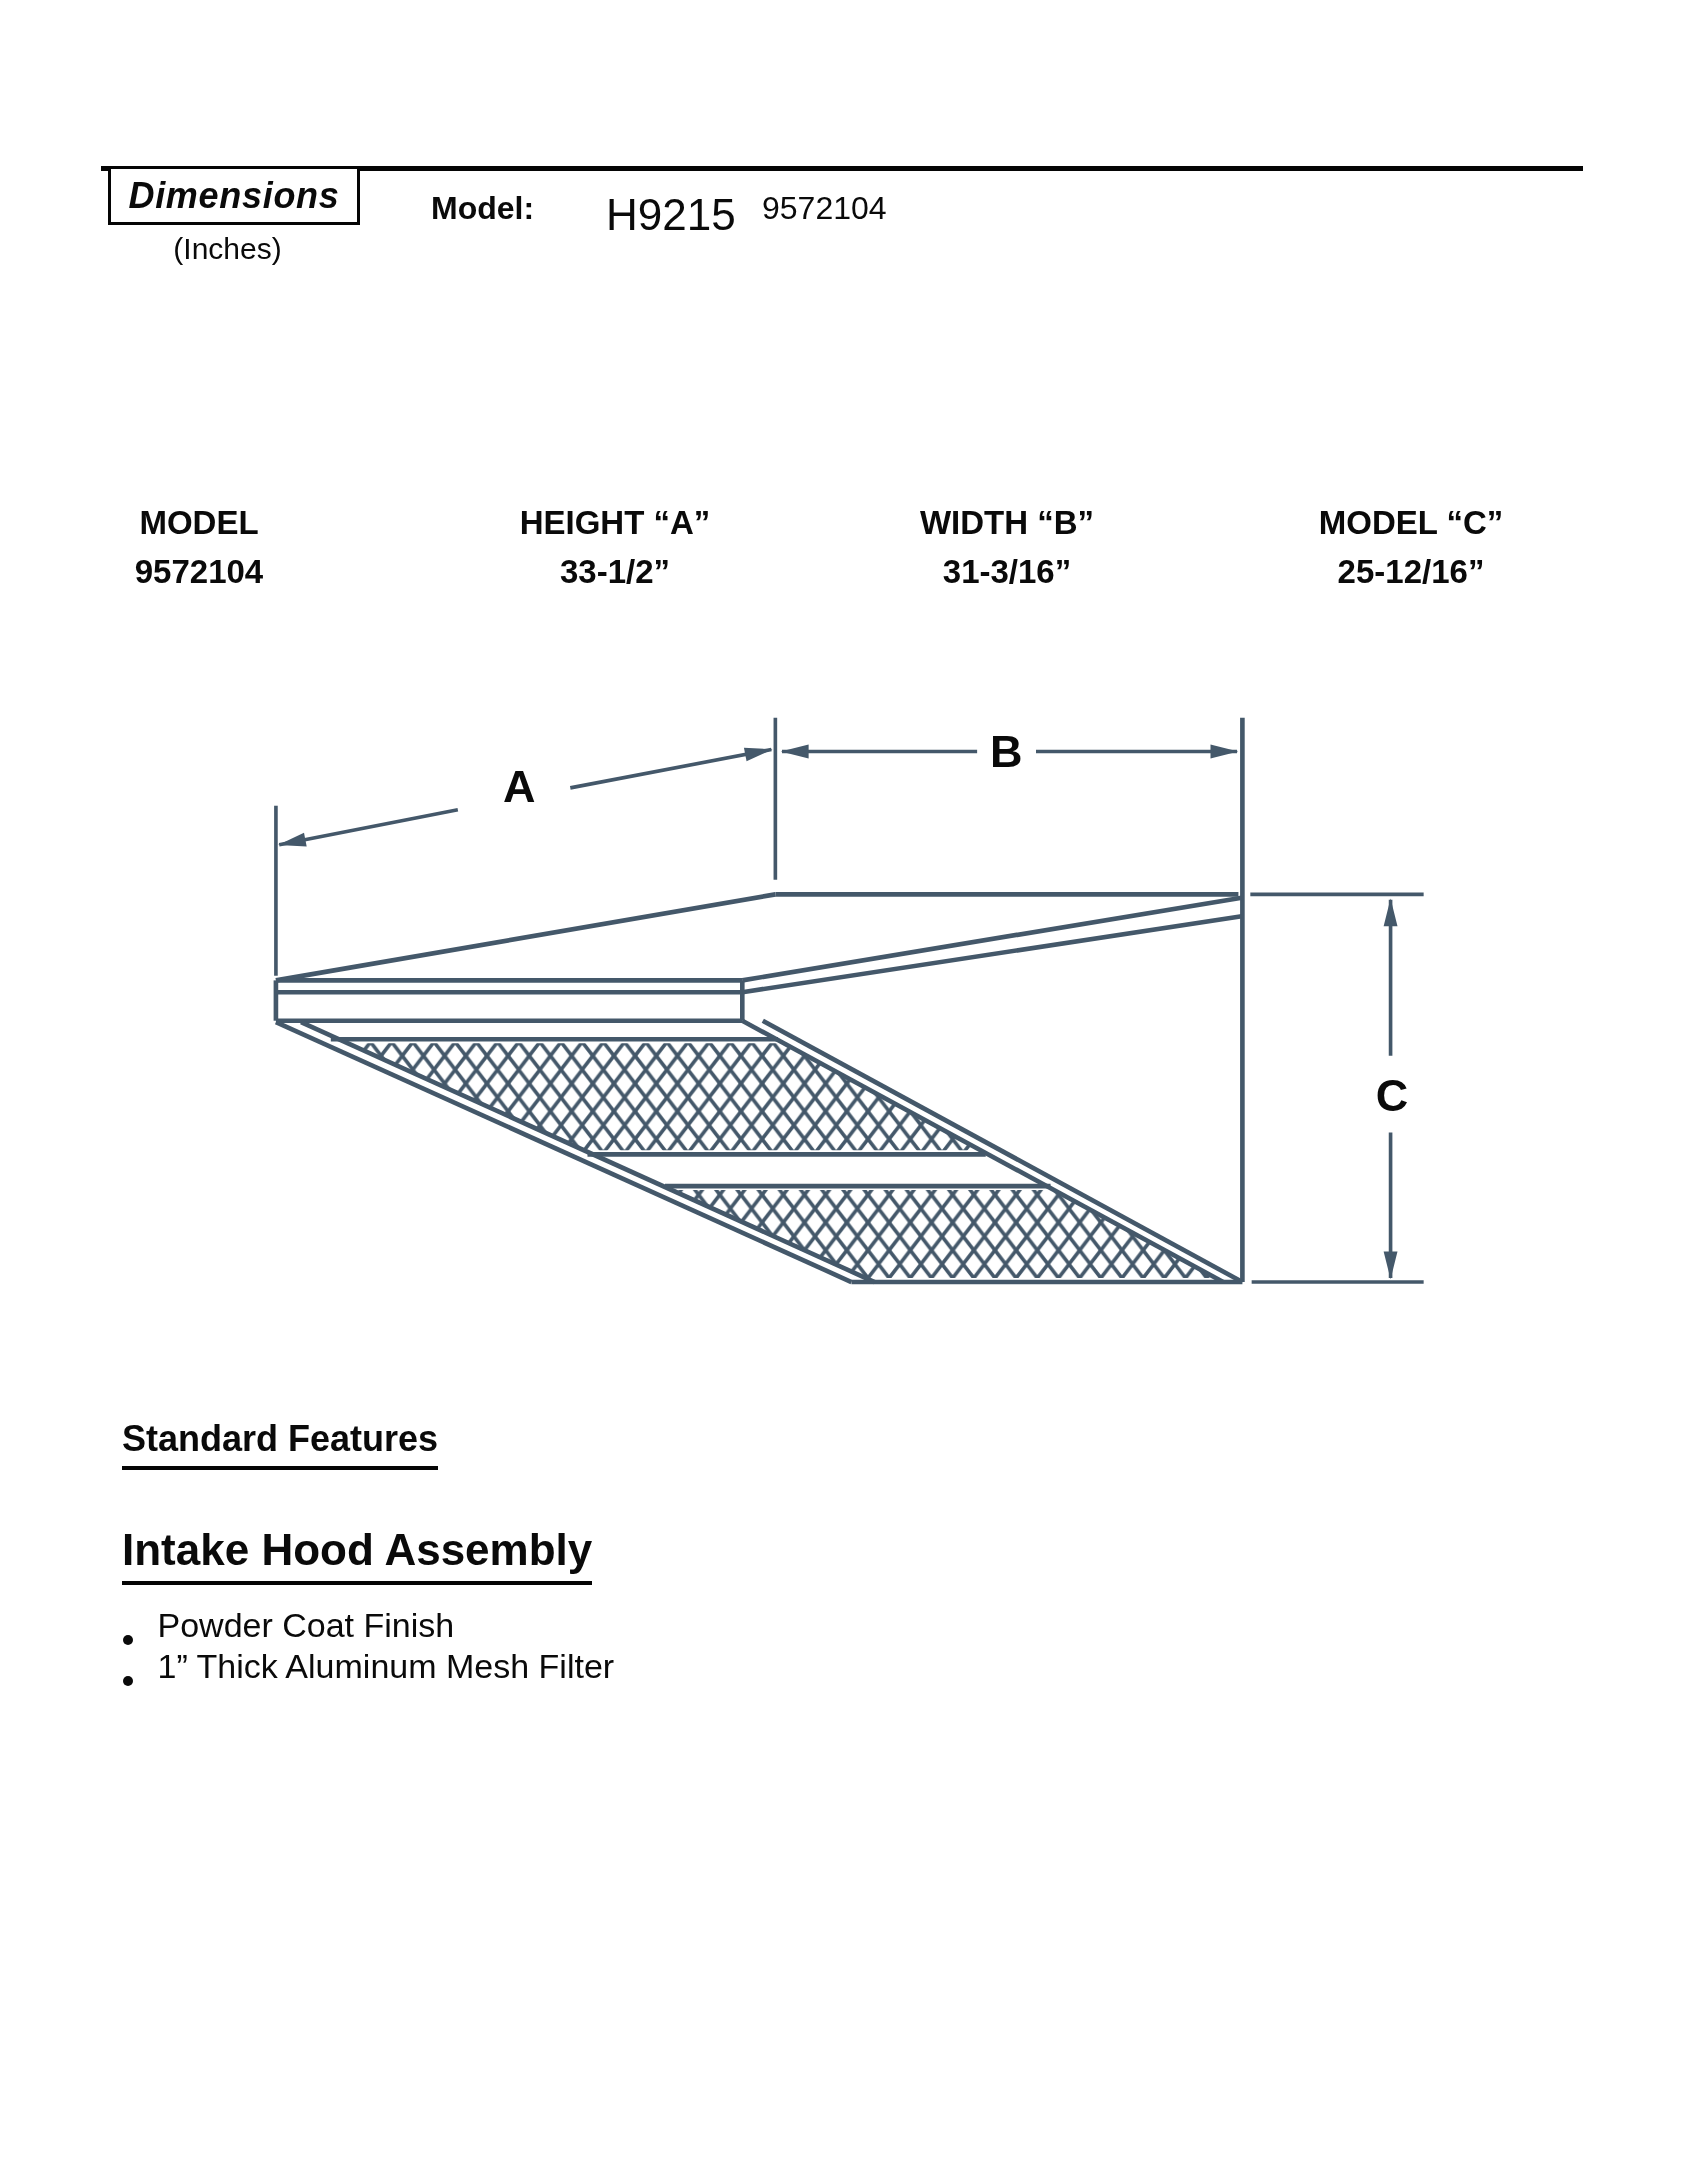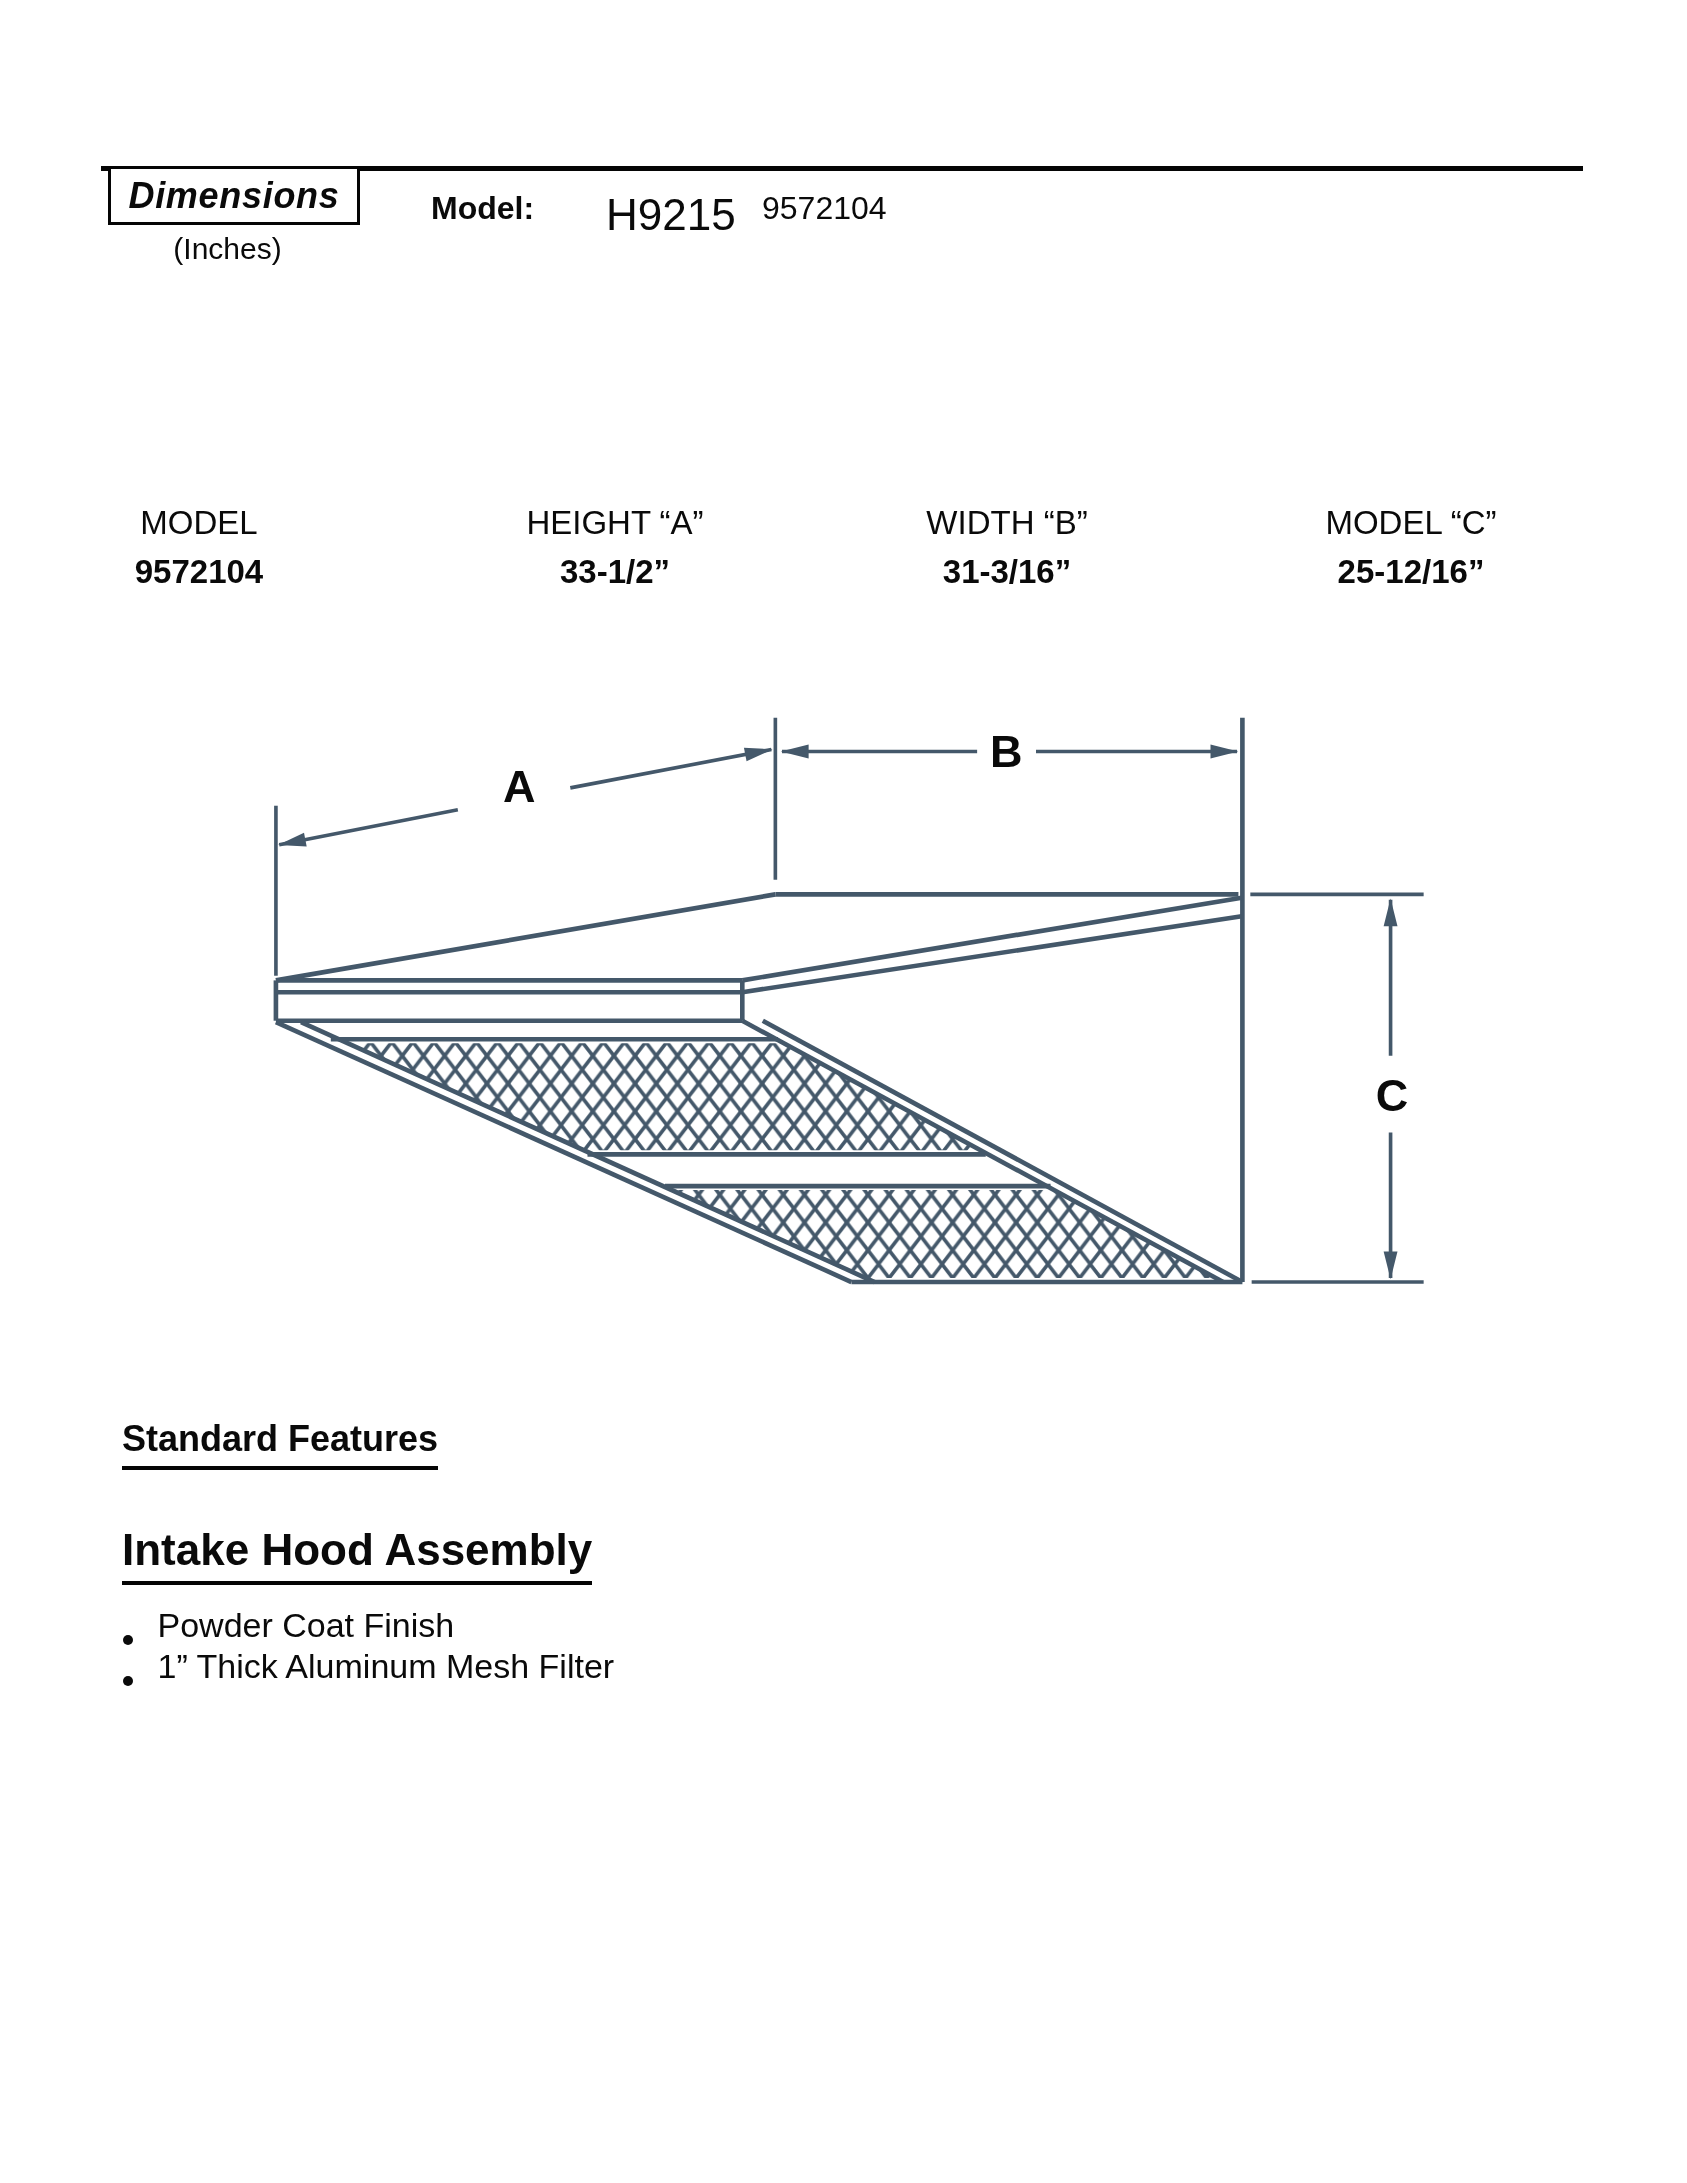--- a/index.html
+++ b/index.html
@@ -16,21 +16,21 @@
     border:3.3px solid #050505;display:flex;align-items:center;justify-content:center;
     font-size:36px;font-weight:bold;font-style:italic;letter-spacing:0.7px;margin-left:7px;
   }
   .inches{left:101px;top:232px;width:253px;text-align:center;font-size:30px;}
   .model-label{left:431px;top:190px;font-size:32px;font-weight:bold;}
   .model-value{left:564px;top:190px;font-size:44px;margin-left:42px;}
   .model-number{left:762px;top:190px;font-size:32px;}
 
   
   .spec-col{top:504px;width:318px;text-align:center;}
-  .spec-col .hdr{font-size:33px;font-weight:normal;white-space:nowrap;}
+  .spec-col .hdr{font-size:33px;font-weight:bold;white-space:nowrap;}
   .spec-col .val{font-size:33px;font-weight:bold;white-space:nowrap;margin-top:11.2px;}
   #col0{left:40px;}
   #col1{left:456px;}
   #col2{left:848px;}
   #col3{left:1252px;}
 
   
   svg.diagram{left:0;top:0;width:1687px;height:2183px;}
   .dline{stroke:#44586A;stroke-width:5.5;fill:none;}
   .hline{stroke:#44586A;stroke-width:7;fill:none;}

